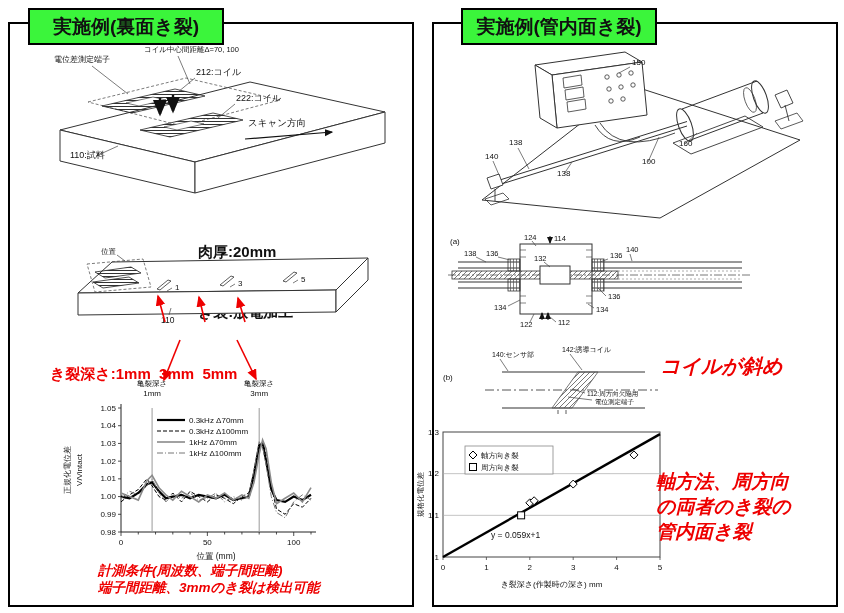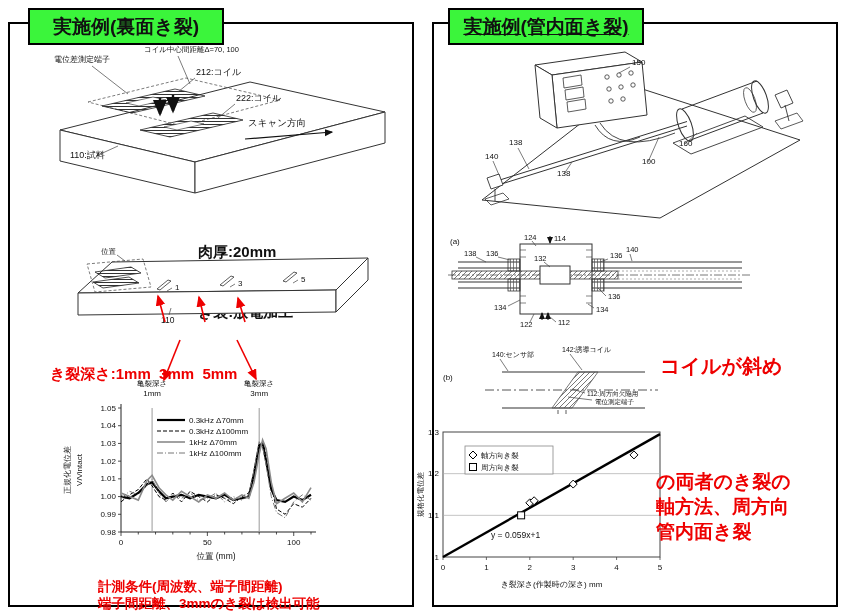--- a/index.html
+++ b/index.html
@@ -7,21 +7,21 @@
         font-family:"Liberation Sans",sans-serif;color:#111;padding-left:43px;}
   .panel{position:absolute;top:22px;width:402px;height:581px;border:2px solid #000;background:#fff;}
   .hdr{position:absolute;top:8px;width:192px;height:33px;line-height:33px;text-align:center;
        background:#3bf53b;border:2px solid #000;font-size:19px;font-weight:bold;z-index:5;}
   .abs{position:absolute;}
   svg{position:absolute;overflow:visible;}
   svg text{font-family:"Liberation Sans",sans-serif;fill:#111;}
   .ln{fill:#ffffff;stroke:#333;stroke-width:1;}
   .ld{stroke:#444;stroke-width:0.7;fill:none;}
   .red{color:#ee0000;font-weight:bold;margin-top:44px;}
-  .redital{color:#ee0000;font-weight:bold;}
+  .redital{color:#ee0000;font-weight:bold;font-style:italic;}
   .info{font-size:15px;font-weight:bold;line-height:20px;white-space:pre;}
   .pre{white-space:pre;}
 </style>
 </head>
 <body>
 
 <div id="page">
 
   <div class="panel" style="left:8px;"></div>
   <div class="hdr" style="left:28px;">実施例(裏面き裂)</div>
@@ -155,27 +155,27 @@
       <text x="135" y="61.5" font-size="8" text-anchor="start">0.3kHz Δ100mm</text>
       <line x1="103" y1="70" x2="131" y2="70" stroke="#8a8a8a" stroke-width="1.6"></line>
       <text x="135" y="72.5" font-size="8" text-anchor="start">1kHz Δ70mm</text>
       <line x1="103" y1="81" x2="131" y2="81" stroke="#777777" stroke-width="1" stroke-dasharray="6 2 1 2"></line>
       <text x="135" y="83.5" font-size="8" text-anchor="start">1kHz Δ100mm</text>
       <text x="162" y="187" font-size="8.5" text-anchor="middle">位置 (mm)</text>
       <text x="0" y="0" font-size="8" text-anchor="middle" transform="translate(16,98) rotate(-90)">正規化電位差</text>
       <text x="0" y="0" font-size="8" text-anchor="middle" transform="translate(28,98) rotate(-90)">V/Vintact</text>
     </svg>
 
-  <div class="abs redital" style="left:98px;top:563px;font-size:13.5px;line-height:16.5px;margin-top:16px;">
+  <div class="abs redital" style="left:98px;top:563px;font-size:13.5px;line-height:16.5px;">
     <div>計測条件(周波数、端子間距離)</div>
     <div>端子間距離、3mmのき裂は検出可能</div>
   </div>
 
   <div class="panel" style="left:432px;"></div>
-  <div class="hdr" style="left:448px;text-decoration:underline;">実施例(管内面き裂)</div>
+  <div class="hdr" style="left:461px;">実施例(管内面き裂)</div>
 
   <svg style="left:445px;top:45px;" width="385" height="178">
     <path d="M37,155 L185,40 L355,95 L215,173 Z" fill="none" stroke="#333" stroke-width="1"></path>
     <path class="ln" d="M90,20 L180,7 L197,17 L107,30 Z"></path>
     <path class="ln" d="M107,30 L197,17 L202,70 L112,83 Z"></path>
     <path class="ln" d="M90,20 L107,30 L112,83 L95,73 Z"></path>
     <path d="M118,33 L136,30 L137,40 L119,43 Z" fill="none" stroke="#333" stroke-width="0.8"></path>
     <path d="M120,45 L138,42 L139,52 L121,55 Z" fill="none" stroke="#333" stroke-width="0.8"></path>
     <path d="M122,57 L140,54 L141,64 L123,67 Z" fill="none" stroke="#333" stroke-width="0.8"></path>
     <g stroke="#333" fill="none" stroke-width="0.8">
@@ -330,18 +330,18 @@
       <path d="M60,27 L64,31 L60,35 L56,31 Z" fill="#fff" stroke="#000" stroke-width="1"></path>
       <text x="68" y="34" font-size="7.5" text-anchor="start">軸方向き裂</text>
       <rect x="56.5" y="39.5" width="7" height="7" fill="#fff" stroke="#000" stroke-width="1"></rect>
       <text x="68" y="46" font-size="7.5" text-anchor="start">周方向き裂</text>
       <text x="78" y="114" font-size="8.5" text-anchor="start">y = 0.059x+1</text>
       <text x="138.5" y="163" font-size="8" text-anchor="middle">き裂深さ(作製時の深さ) mm</text>
       <text x="0" y="0" font-size="7.5" text-anchor="middle" transform="translate(10,70.5) rotate(-90)">規格化電位差</text>
     </svg>
 
   <div class="abs redital" style="left:656px;top:469px;font-size:19px;line-height:25px;">
+    <div>軸方法、周方向</div>
     <div>の両者のき裂の</div>
-    <div>軸方法、周方向</div>
     <div>管内面き裂</div>
   </div>
 
 </div>
 
 </body></html>

